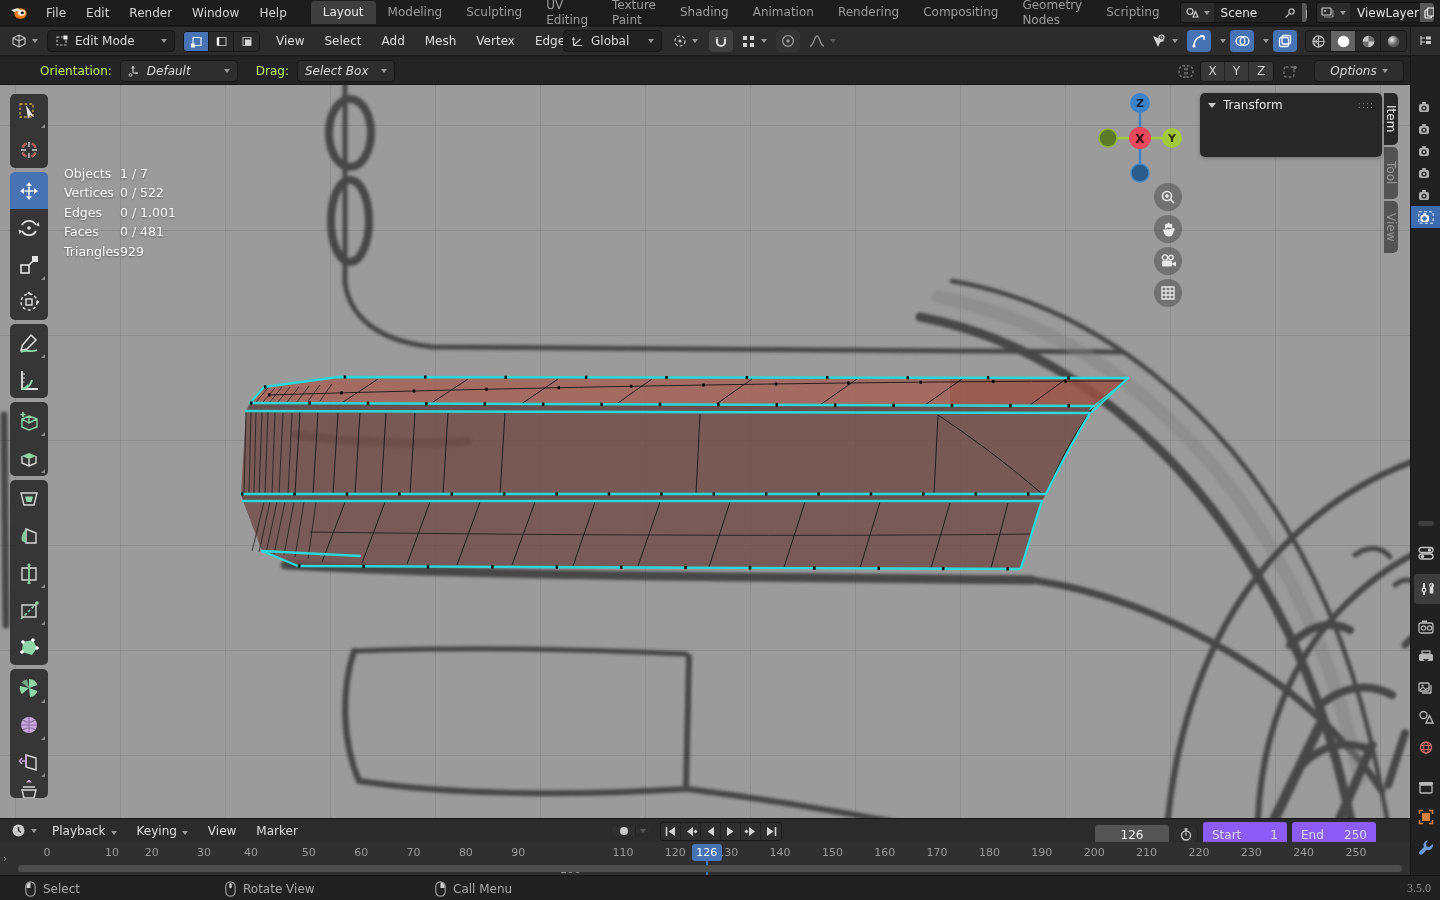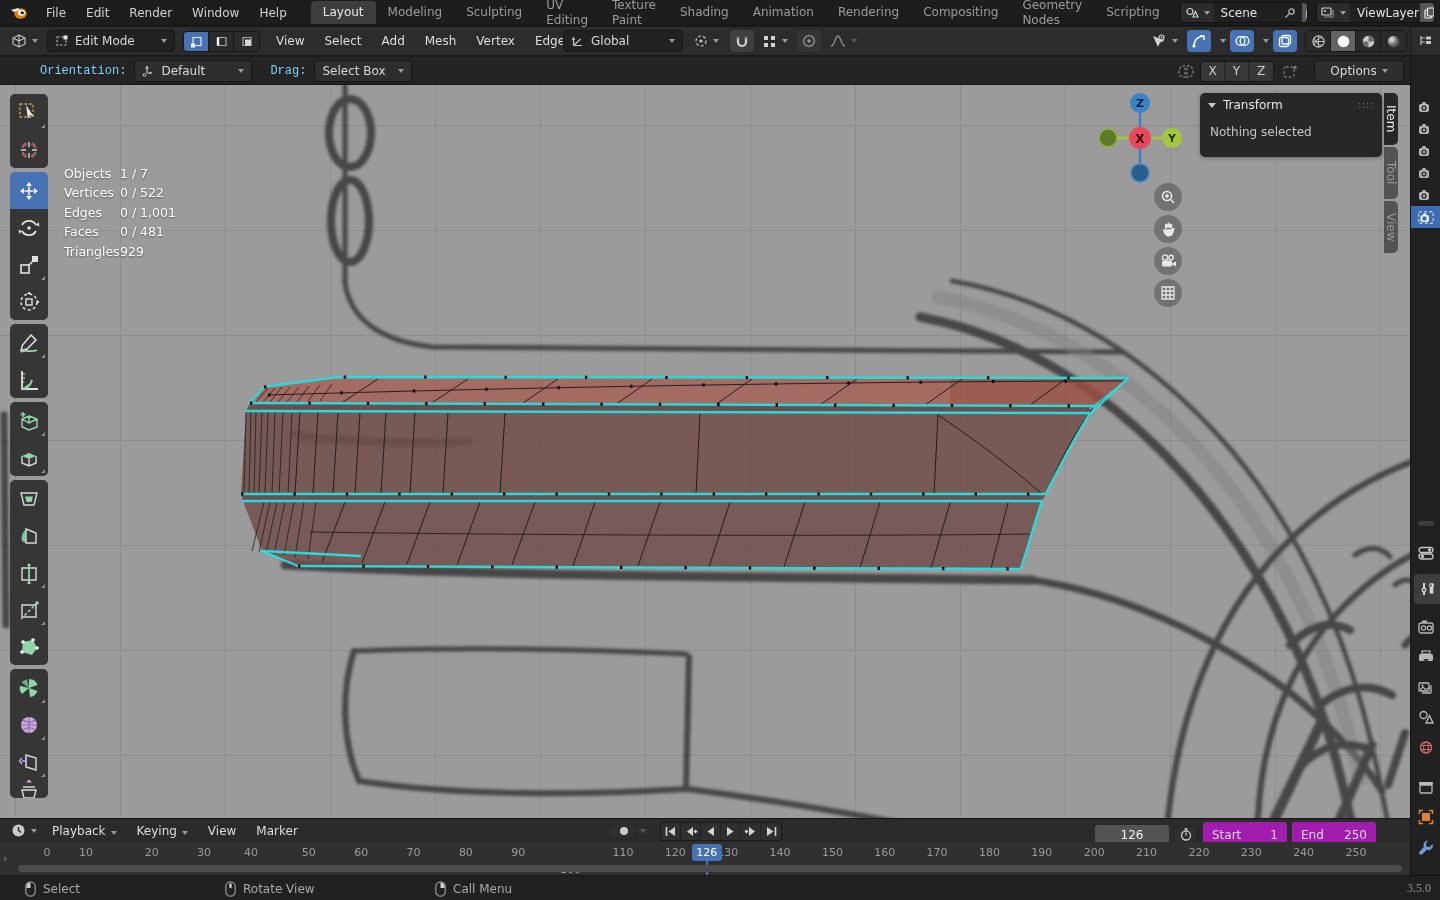--- a/index.html
+++ b/index.html
@@ -43,22 +43,22 @@
   .tgl { width:24px; height:22px; display:flex; align-items:center; justify-content:center; border-radius:4px; background:#2a2a2a; }
   .tgl.on { background:#4772b3; }
   .seg-group { display:flex; height:22px; border-radius:4px; overflow:hidden; border:1px solid #161616; }
   .seg { width:25px; display:flex; align-items:center; justify-content:center; background:#2a2a2a; border-right:1px solid #1c1c1c; }
   .seg:last-child { border-right:none; }
   .seg.active { background:#646464; }
 
   
   #tool-settings { position:absolute; left:0; top:57px; width:1410px; height:28px; background:#242424;
     display:flex; align-items:center; border-bottom:1px solid #151515; }
-  #tool-settings .label { color:#7dd3fc; margin-left:14px;font-family:Liberation Mono, monospace; }
-  #tool-settings .widget { background:#2e2e2e; margin-left:8px; }
+  #tool-settings .label { color:#bef264; margin-left:14px; }
+  #tool-settings .widget { background:#2e2e2e; margin-left:8px;font-style:italic; }
   .ts-right { position:absolute; right:6px; top:3px; display:flex; align-items:center; gap:5px; }
   .axis-group { display:flex; height:21px; border-radius:4px; overflow:hidden; border:1px solid #161616; }
   .axis-btn { width:24px; display:flex; align-items:center; justify-content:center; background:#383838;
     border-right:1px solid #222; color:#d0d0d0; }
   .axis-btn:last-child { border-right:none; }
 
   
   #viewport { position:absolute; left:0; top:85px; width:1410px; height:733px; background:#9b9b9b; overflow:hidden;
     background-image:
       repeating-linear-gradient(to right, rgba(0,0,0,0.085) 0 1px, transparent 1px 105px),
@@ -114,21 +114,21 @@
   
   #timeline-header { position:absolute; left:0; top:818px; width:1410px; height:24px; background:#2b2b2b;
     display:flex; align-items:center; border-top:1px solid #151515; }
   .tl-center { position:absolute; left:612px; top:2.5px; display:flex; align-items:center; gap:10px; }
   .pb-group { display:flex; height:19px; border-radius:3px; overflow:hidden; border:1px solid #191919; }
   .pb-btn { width:20px; display:flex; align-items:center; justify-content:center; background:#2f2f2f; border-right:1px solid #222; }
   .pb-btn:last-child { border-right:none; }
   .tl-right { position:absolute; right:34px; top:2.5px; display:flex; align-items:center; gap:5px; }
   .frame-field { width:74px; height:19px; background:#545454; border-radius:3px; color:#f2f2f2;
     display:flex; align-items:center; justify-content:center; }
-  .range-field { width:84px; height:26px; background:#a21caf; border-radius:3px; color:#dadada;
+  .range-field { width:84px; height:26px; background:#8b5cf6; border-radius:3px; color:#dadada;
     display:flex; align-items:center; justify-content:space-between; padding:0 9px; }
   #ruler { position:absolute; left:0; top:842px; width:1410px; height:33px; background:#303030; }
   .tick { position:absolute; top:4px; transform:translateX(-50%); color:#9a9a9a; font-size:11px; }
   #playhead-badge { position:absolute; top:2px; width:30px; height:17px; background:#4772b3; border-radius:3px;
     color:#fff; font-size:11px; display:flex; align-items:center; justify-content:center; }
   #playhead-line { position:absolute; top:19px; width:2px; height:14px; background:#4772b3; }
   #tl-scrollbar { position:absolute; left:18px; right:8px; bottom:3px; height:7px; background:#4d4d4d; border-radius:3.5px; }
   #ruler-expand { position:absolute; left:3px; top:10px; color:#8a8a8a; font-size:11px; }
 
   
@@ -251,21 +251,21 @@
       <span class="menu">Select</span>
       <span class="menu">Add</span>
       <span class="menu">Mesh</span>
       <span class="menu">Vertex</span>
       <span class="menu">Edge</span>
       <span class="menu">Face</span>
       <span class="menu">UV</span>
     </div>
 
   <div class="hdr-center">
-    <span class="widget" style="width:120px">
+    <span class="widget" style="width:99px">
       <svg width="13" height="13" viewBox="0 0 13 13">
           <path d="M2.5,10.5 L2.5,2 M2.5,10.5 L11,10.5 M2.5,10.5 L9.5,4" stroke="#c5c5c5" stroke-width="1.2" fill="none"></path>
           <path d="M2.5,2 l-1.8,3 h3.6 Z" fill="#c5c5c5"></path>
         </svg>
       <span style="margin-left:7px">Global</span>
       <span class="chev" style="margin-left:auto"></span>
     </span>
     <span class="hbtn">
       <svg width="14" height="14" viewBox="0 0 14 14">
           <circle cx="7" cy="7" r="5" fill="none" stroke="#c5c5c5" stroke-width="1.2" stroke-dasharray="3 2"></circle>
@@ -712,21 +712,20 @@
         <path d="M2,2 h12 v12 h-12 Z M2,6 h12 M2,10 h12 M6,2 v12 M10,2 v12" fill="none" stroke="#e8e8e8" stroke-width="1.3"></path>
       </svg>
   </div>
 
   <div id="n-panel">
     <div class="hdr">
       <span class="caret-down"></span>
       <span>Transform</span>
       <span class="grip">::::</span>
     </div>
-    <div class="body">Nothing selected</div>
   </div>
   <div id="n-tabs">
       <div class="ntab active">Item</div>
       <div class="ntab">Tool</div>
       <div class="ntab">View</div>
     </div>
 </div>
 
 <div id="right-strip">
   <div style="height:40px"></div>
@@ -934,21 +933,21 @@
       <span>End</span>
         <span>250</span>
     </span>
   </div>
 </div>
 
 <div id="ruler">
   <span id="ruler-expand">›</span>
   <div id="ruler-ticks">
       <span class="tick" style="left: 47px;">0</span>
-      <span class="tick" style="left: 86px;">10</span>
+      <span class="tick" style="left: 112px;">10</span>
       <span class="tick" style="left: 151.72px;">20</span>
       <span class="tick" style="left: 204.08px;">30</span>
       <span class="tick" style="left: 251px;">40</span>
       <span class="tick" style="left: 308.8px;">50</span>
       <span class="tick" style="left: 361.16px;">60</span>
       <span class="tick" style="left: 413.52px;">70</span>
       <span class="tick" style="left: 465.88px;">80</span>
       <span class="tick" style="left: 518.24px;">90</span>
       <span class="tick" style="left: 570.6px; margin-top: 17px;">100</span>
       <span class="tick" style="left: 622.96px;">110</span>

